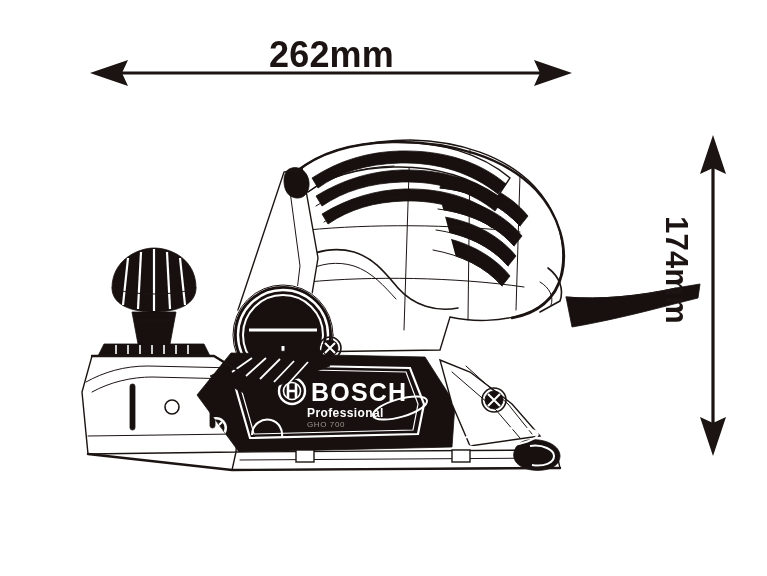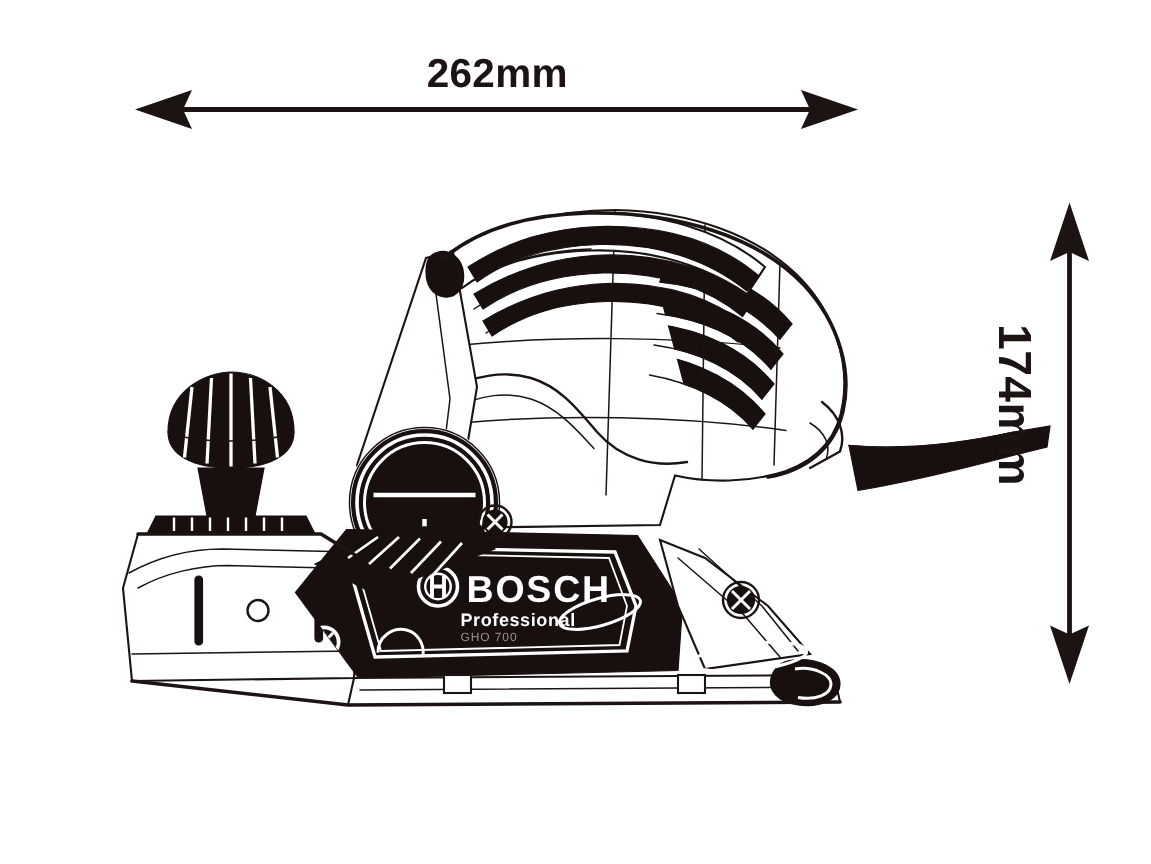--- a/index.html
+++ b/index.html
@@ -31,21 +31,21 @@
     font-weight: bold;
     letter-spacing: 0.2px;
     white-space: nowrap;
     user-select: none;
   }
   #label-width {
     left: 0;
     top: 34px;
     width: 663px;
     text-align: center;
-    font-size: 27px;
+    font-size: 36px;
   }
   #label-height {
     left: 694px;
     top: 216px;
     font-size: 31px;
     transform: rotate(90deg);
     transform-origin: left top;
   }
 </style>
 </head>

